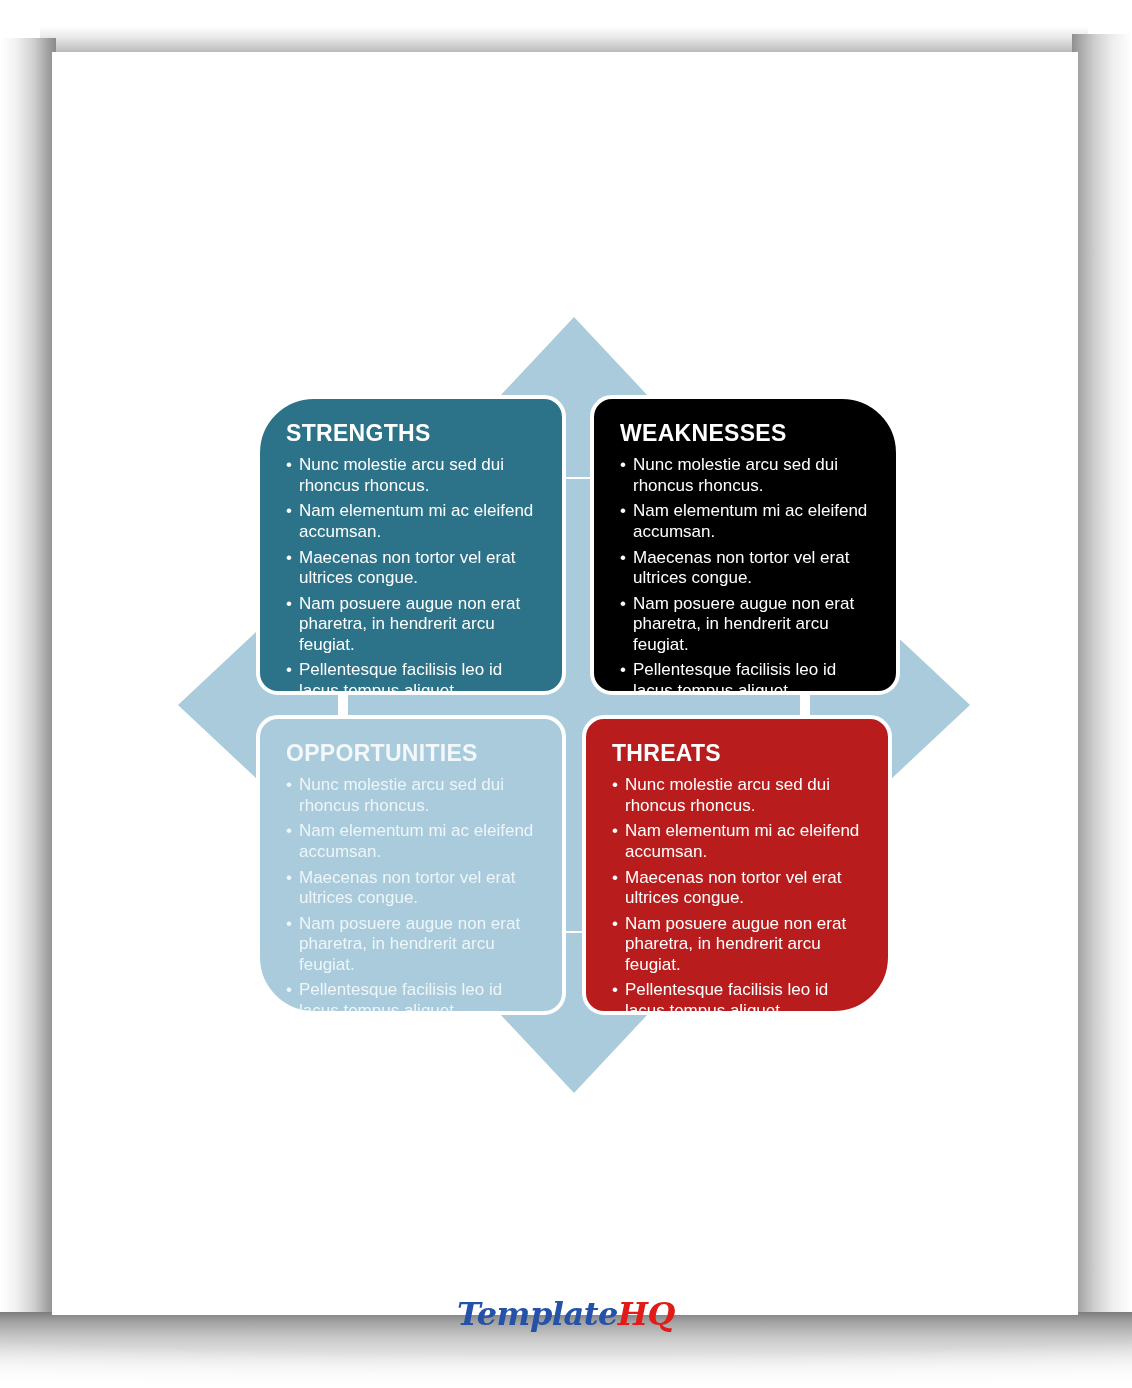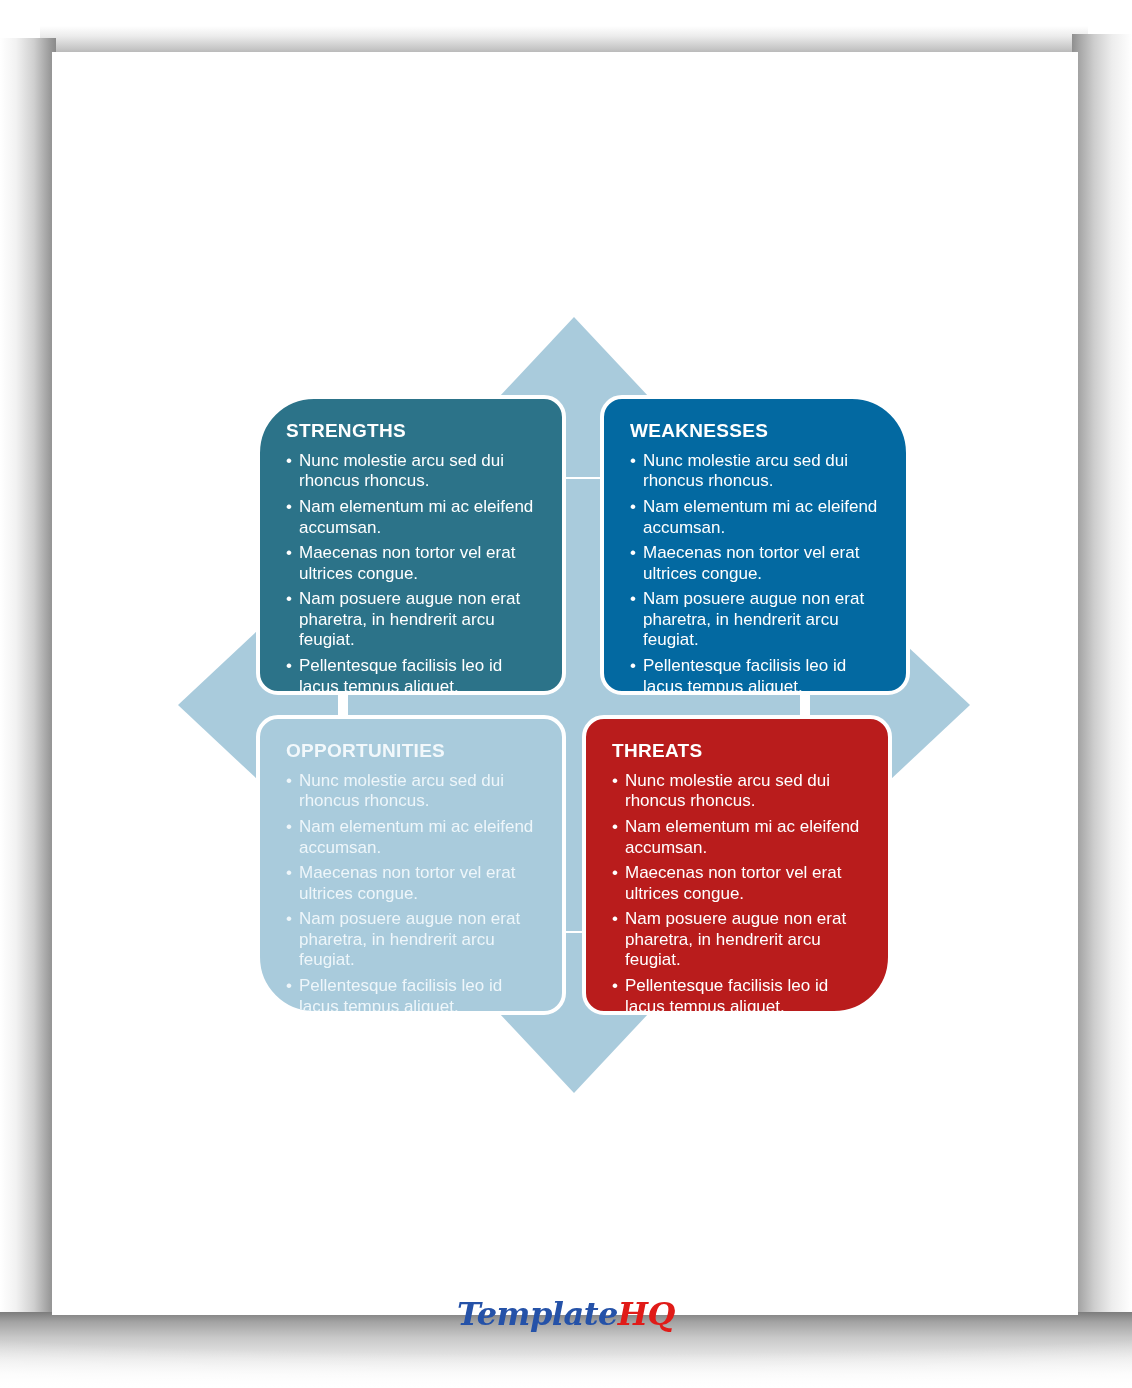--- a/index.html
+++ b/index.html
@@ -148,25 +148,25 @@
   }
   .card-strengths {
     left: 78px;
     top: 78px;
     width: 310px;
     height: 300px;
     background: #2c7389;
     border-radius: 58px 22px 22px 22px;
   }
   .card-weaknesses {
-    right: 60px;
+    right: 70px;
     top: 78px;
     width: 310px;
     height: 300px;
-    background: #0369a1;
+    background: #000000;
     border-radius: 22px 58px 22px 22px;
   }
   .card-opportunities {
     left: 78px;
     bottom: 78px;
     width: 310px;
     height: 300px;
     background: #a9cbdc;
     border-radius: 22px 22px 22px 58px;
     margin-top: 44px;
@@ -174,21 +174,21 @@
   .card-threats {
     right: 78px;
     bottom: 78px;
     width: 310px;
     height: 300px;
     background: #b91c1c;
     border-radius: 22px 22px 58px 22px;
   }
 
   .card-title {
-    font-size: 19px;
+    font-size: 23px;
     font-weight: bold;
     letter-spacing: 0.3px;
     line-height: 1.1;
     margin: 0 0 9px 0;
     color: #ffffff;
   }
   .card-list {
     list-style: none;
     margin: 0;
     padding: 0;

